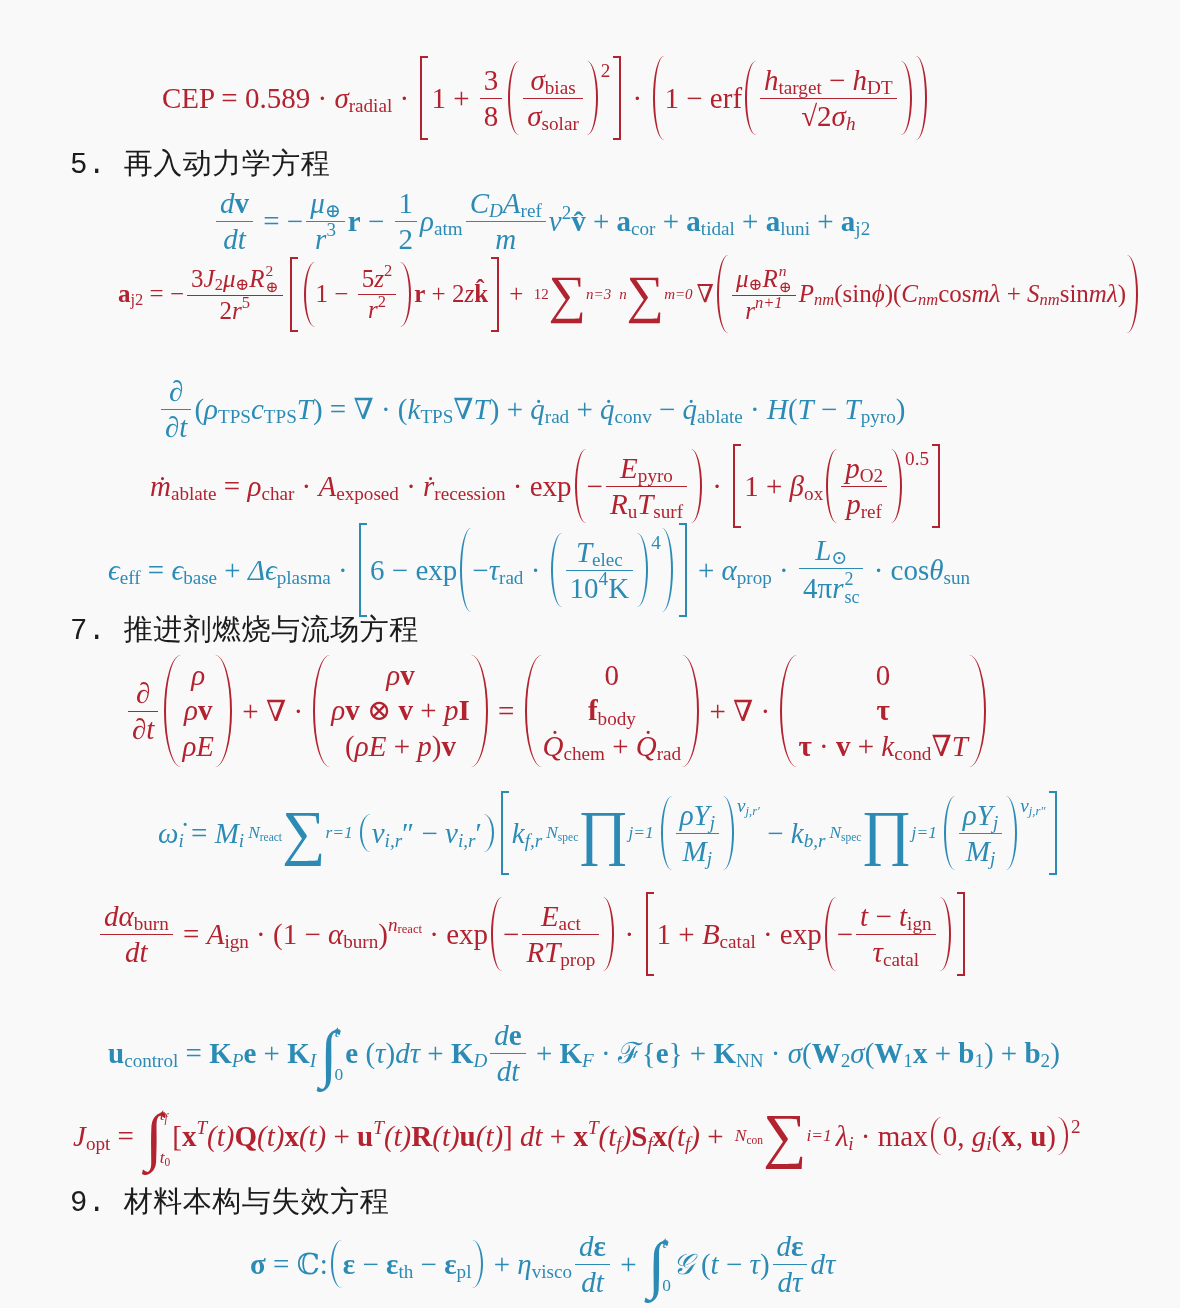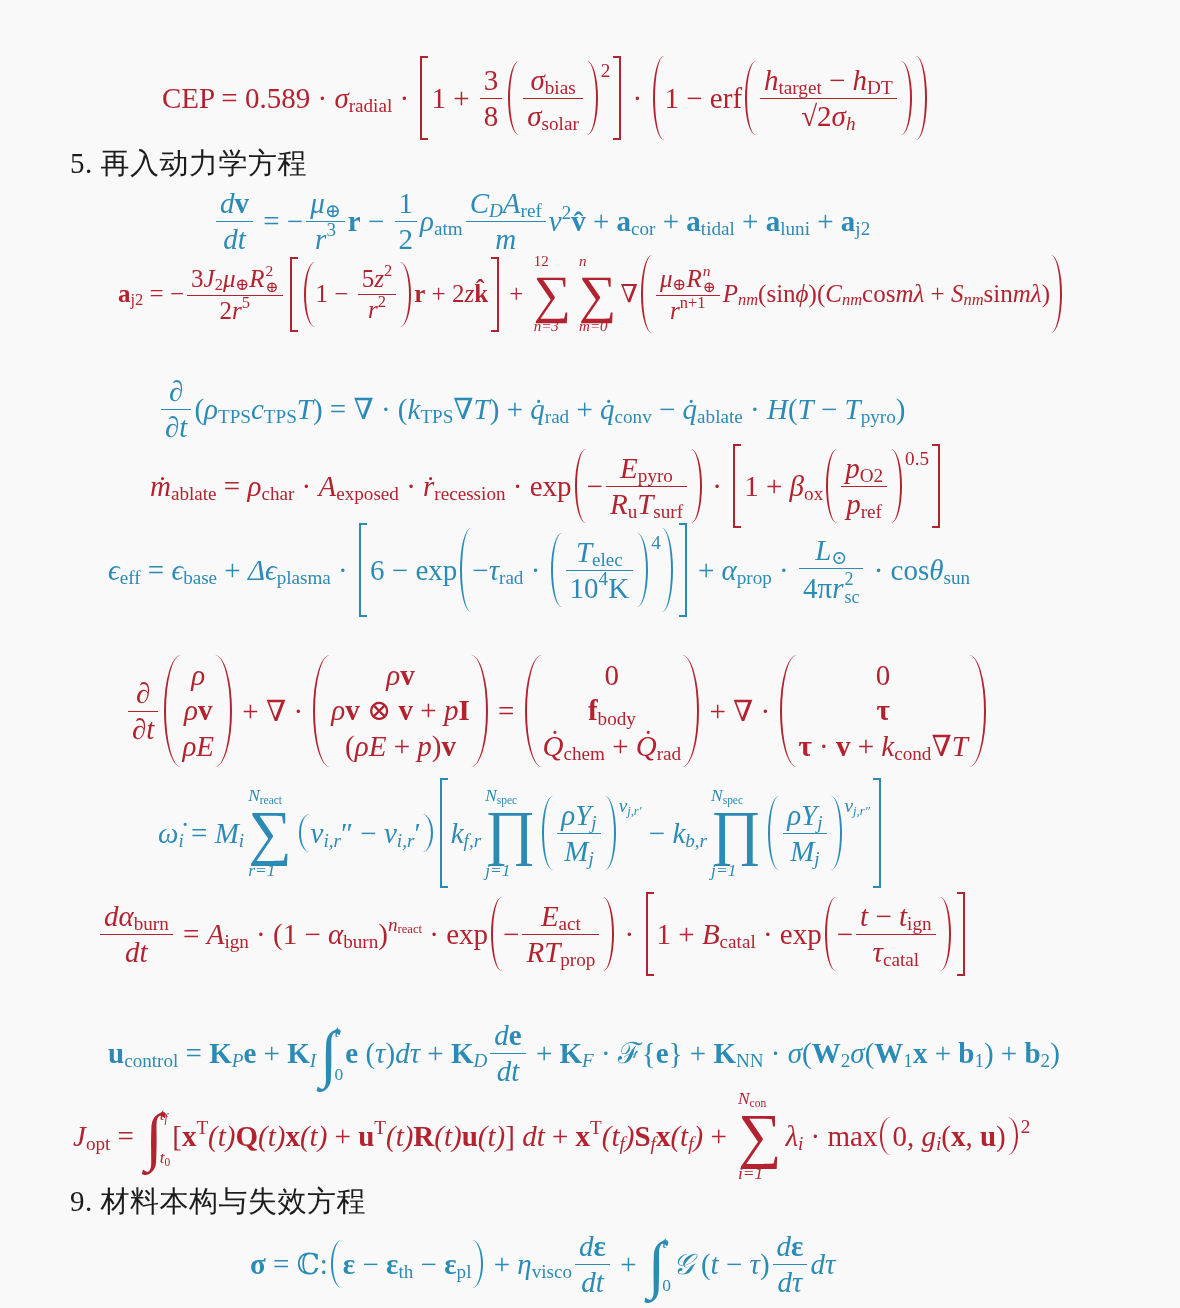--- a/index.html
+++ b/index.html
@@ -1,43 +1,43 @@
 <!DOCTYPE html>
 <html><head>
 <meta charset="utf-8">
 <style>
 *{box-sizing:border-box}
 html,body{margin:0;padding:0;background:#f9f9f9}
 #page{position:relative;width:1180px;height:1308px;overflow:hidden;background:#f9f9f9;font-family:"Liberation Serif","DejaVu Serif",serif}
-.hd{position:absolute;left:70px;height:36px;display:flex;align-items:center;font-family:Liberation Serif, serif;font-size:29px;color:#1c1c1c;white-space:pre;letter-spacing:0.5px}
+.hd{position:absolute;left:70px;height:36px;display:flex;align-items:center;font-family:Liberation Mono, monospace;font-size:29px;color:#1c1c1c;white-space:pre;letter-spacing:0.5px}
 .eq{position:absolute;display:flex;align-items:center;white-space:pre;font-size:29px;line-height:1.12}
 .red{color:#b3222f}
 .teal{color:#2b8bb5}
 .u{font-style:normal}
 .i{font-style:italic}
 .b{font-weight:bold;font-style:normal}
 .sb{font-size:0.66em;position:relative;top:0.4em;font-style:normal}
 .sb.i{font-style:italic}
 .sp{font-size:0.66em;position:relative;top:-0.45em;font-style:normal}
-.sp.i{}
+.sp.i{font-style:italic}
 .spw{display:inline-flex;align-items:center;font-size:0.66em;position:relative;top:-0.5em}
 .g{display:inline-flex;align-items:center}
 .fr{display:inline-flex;flex-direction:column;align-items:stretch;margin:0 3px}
 .fr>.n{display:flex;align-items:center;justify-content:center;padding:0 4px 1px;border-bottom:1.6px solid currentColor}
 .fr>.d{display:flex;align-items:center;justify-content:center;padding:1px 4px 0}
 .lp,.rp,.lb,.rb{align-self:stretch;flex:none;margin-top:-3px;margin-bottom:-3px}
 .lp{width:11px;border-left:2px solid currentColor;border-radius:100% 0 0 100%/50% 0 0 50%;margin-left:3px;margin-right:1px}
 .rp{width:11px;border-right:2px solid currentColor;border-radius:0 100% 100% 0/0 50% 50% 0;margin-left:1px;margin-right:3px}
 .lb{width:8px;border:2px solid currentColor;border-right:none;margin-left:4px;margin-right:3px}
 .rb{width:8px;border:2px solid currentColor;border-left:none;margin-left:3px;margin-right:4px}
 .x{margin-top:-8px;margin-bottom:-8px}
 .xx{margin-top:-13px;margin-bottom:-13px}
 .tall{width:17px}
 .tsp{align-self:flex-start;display:inline-flex;align-items:center;font-size:0.66em;margin-top:-4px}
-.bo{display:inline-flex;flex-direction:column;align-items:flex-start;margin:0 4px;line-height:1}
+.bo{display:inline-flex;align-items:center;margin:0 4px;line-height:1}
 .bo>.sym{font-size:2.1em;line-height:0.92;font-style:normal}
 .lim{display:inline-flex;align-items:center;font-size:0.6em;line-height:1.1}
 .it{display:inline-flex;align-items:stretch;margin:0 2px 0 4px}
 .it>.sym{font-size:2.2em;line-height:1.05;font-style:italic}
 .lims{display:flex;flex-direction:column;justify-content:space-between;align-items:flex-start;margin-left:-3px;padding:2px 0}
 .col{display:inline-flex;flex-direction:column;align-items:center;line-height:1.22}
 .row{display:flex;align-items:center;justify-content:center}
 .ss{display:inline-flex;flex-direction:column;align-items:flex-start;font-size:0.62em;line-height:1;margin-left:1px}
 </style>
 </head>
@@ -255,20 +255,21 @@
 <span class="u"> + </span>
 <span class="i">α</span>
 <span class="sb">prop</span>
 <span class="u"> · </span>
 <span class="fr"><span class="n"><span class="i">L</span><span class="sb">⊙</span></span><span class="d"><span class="u">4π</span><span class="i">r</span><span class="ss"><span class="u">2</span><span class="u">sc</span></span></span></span>
 <span class="u"> · cos</span>
 <span class="i">θ</span>
 <span class="sb">sun</span>
 </div>
 
+<div class="hd" style="top:612px">7. 推进剂燃烧与流场方程</div>
 
 <div class="eq red" style="left:125px;top:650px;height:122px">
 <span class="fr"><span class="n"><span class="i">∂</span></span><span class="d"><span class="i">∂t</span></span></span>
 <span class="g">
 <span class="lp tall"></span>
 <span class="col">
 <span class="row"><span class="i">ρ</span></span>
 <span class="row"><span class="i">ρ</span><span class="b">v</span></span>
 <span class="row"><span class="i">ρ</span><span class="i">E</span></span>
 </span>

